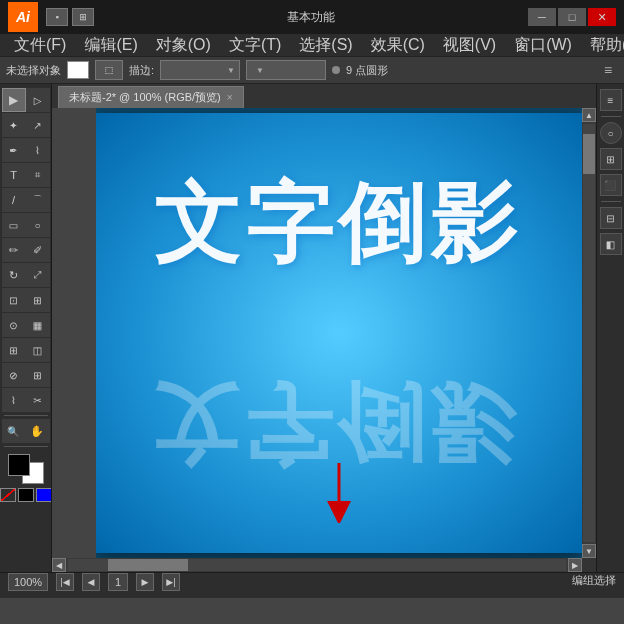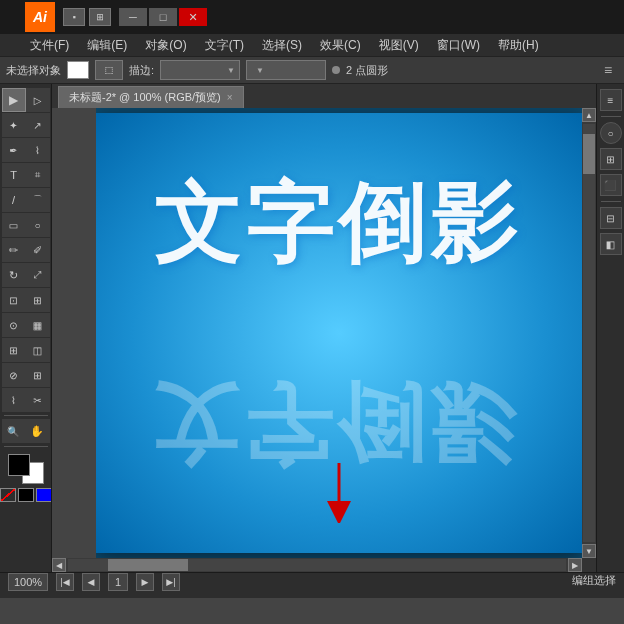--- a/index.html
+++ b/index.html
@@ -4,21 +4,21 @@
   <style>
     * { margin: 0; padding: 0; box-sizing: border-box; }
     body { width: 624px; height: 624px; background: #444; font-family: 'SimSun', 'Microsoft YaHei', sans-serif; font-size: 12px; color: #fff; overflow: hidden; }
 
     
     #titlebar {
       height: 34px;
       background: #1a1a1a;
       display: flex;
       align-items: center;
-      padding: 0 25px;
+      padding: 0 8px;
       gap: 8px;
     }
     #ai-logo {
       width: 30px; height: 30px;
       background: #ff6600;
       display: flex; align-items: center; justify-content: center;
       font-size: 14px; font-weight: bold; color: #fff;
       font-style: italic;
     }
     #title-icons { display: flex; gap: 4px; align-items: center; }
@@ -39,24 +39,24 @@
       cursor: pointer;
     }
     .wm-btn.close { background: #c00; }
 
     
     #menubar {
       height: 22px;
       background: #2d2d2d;
       display: flex;
       align-items: center;
-      padding: 0 22px;
+      padding: 0 6px;
       gap: 2px;
       color: #ccc;
-      font-size: 12px;
+      font-size: 16px;
     }
     .menu-item {
       padding: 2px 8px;
       cursor: pointer;
       white-space: nowrap;
     }
 
     
     #controlbar {
       height: 28px;
@@ -324,20 +324,21 @@
   </style>
 </head>
 <body>
 
 <div id="titlebar">
   <div id="ai-logo">Ai</div>
   <div id="title-icons">
     <div class="title-icon-box">▪</div>
     <div class="title-icon-box">⊞</div>
   </div>
+  <div id="title-center">基本功能</div>
   <div id="title-right">
     <div class="wm-btn">─</div>
     <div class="wm-btn">□</div>
     <div class="wm-btn close">✕</div>
   </div>
 </div>
 
 <div id="menubar">
   <div class="menu-item">文件(F)</div>
   <div class="menu-item">编辑(E)</div>
@@ -357,21 +358,21 @@
   <span class="ctrl-label">描边:</span>
   <div class="ctrl-dropdown">
     <span style="width:60px;display:inline-block;"></span>
     <span class="ctrl-arrow">▼</span>
   </div>
   <div class="ctrl-dropdown ctrl-wide">
     <span>&nbsp;</span>
     <span class="ctrl-arrow">▼</span>
   </div>
   <div class="ctrl-dot"></div>
-  <span class="ctrl-label">2 点圆形</span>
+  <span class="ctrl-label">9 点圆形</span>
   <div class="ctrl-spacer"></div>
   <div class="ctrl-settings">≡</div>
 </div>
 
 <div id="main-area">
 
   <div id="left-toolbar">
     <div class="tool-row">
       <div class="tool-btn active">▶</div>
       <div class="tool-btn" style="font-size:10px;">▷</div>

